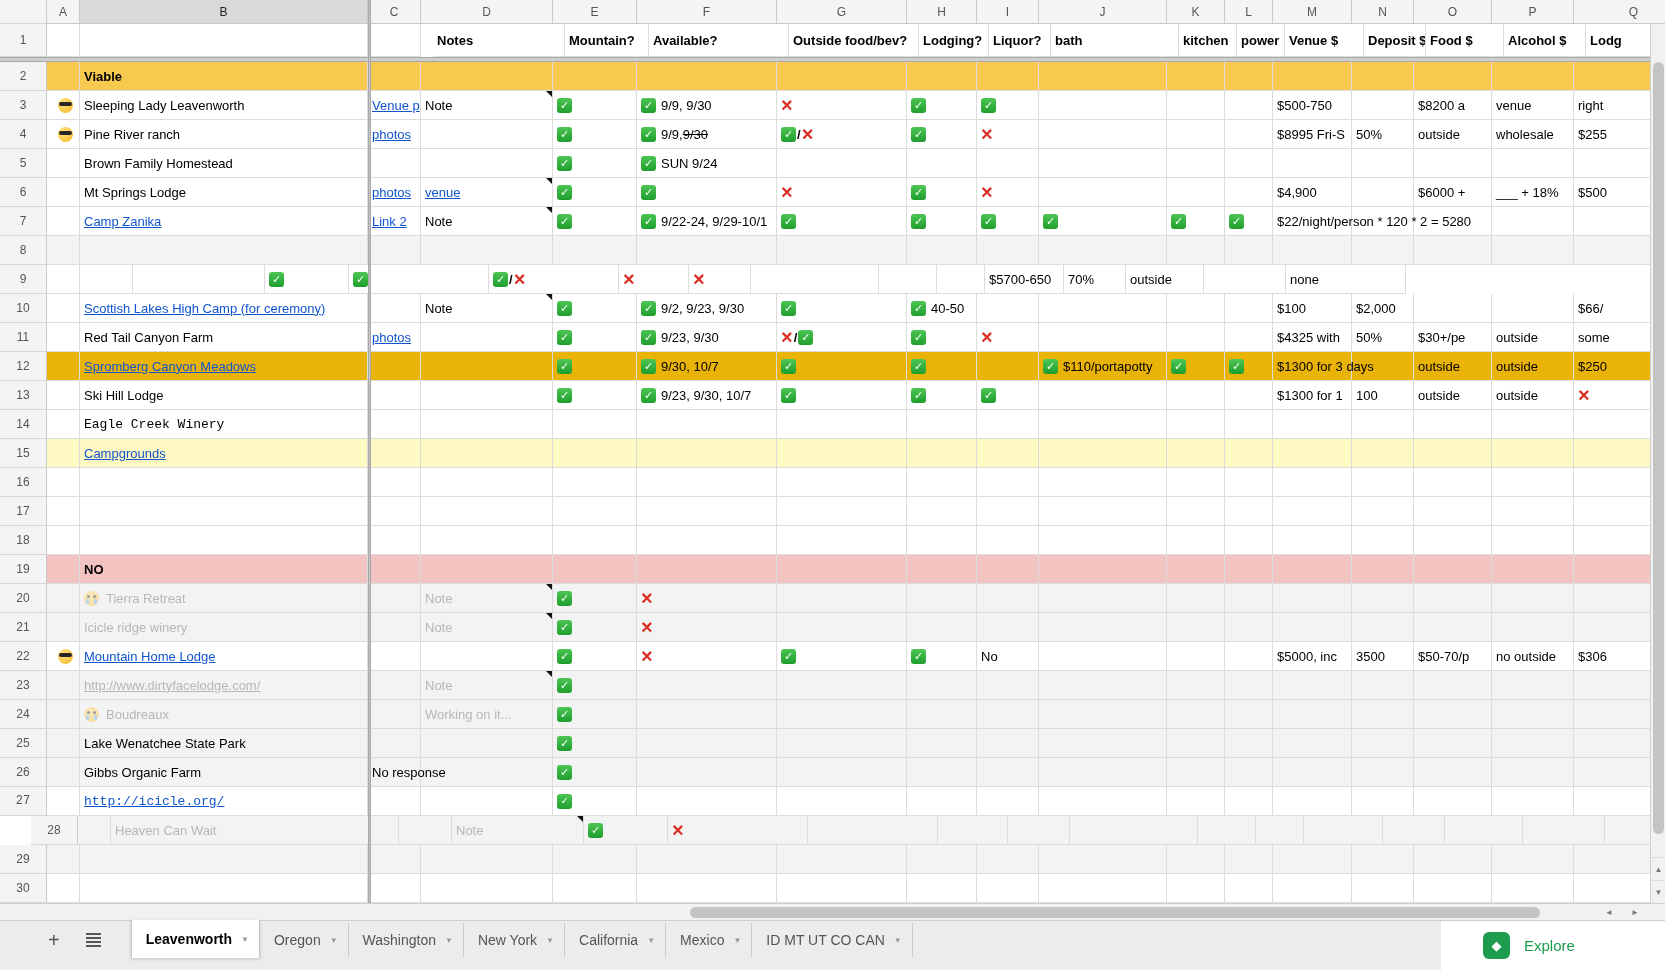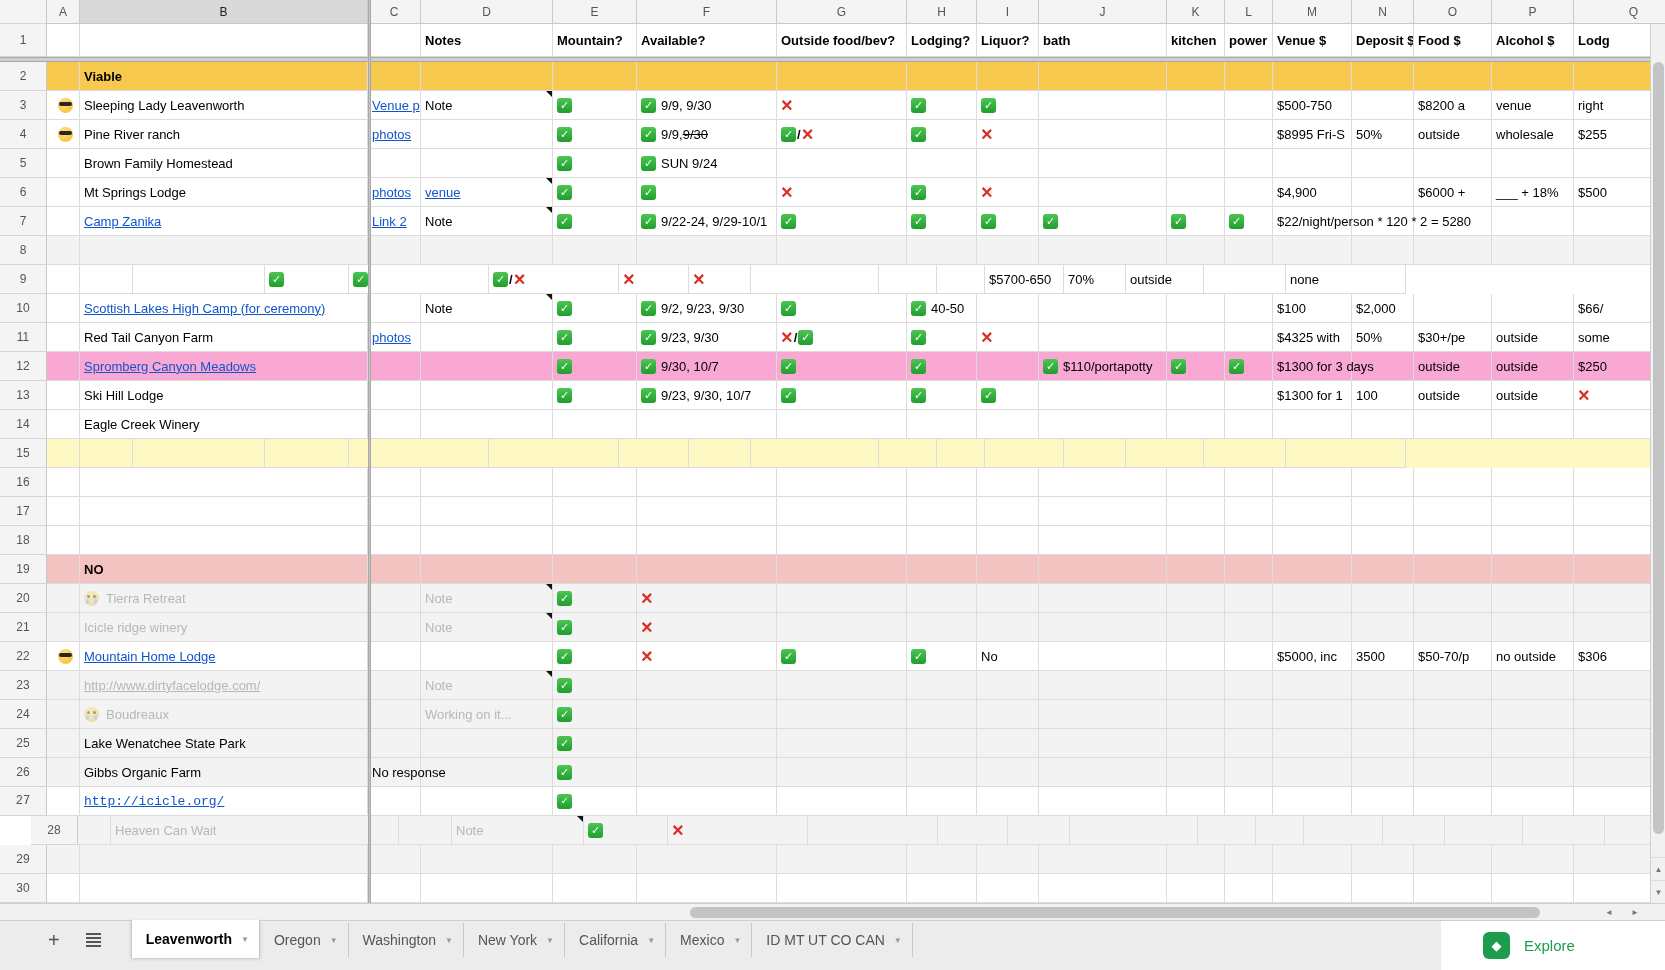--- a/index.html
+++ b/index.html
@@ -99,21 +99,21 @@
       <div class="lcell" style="flex: 0 0 62px; width: 62px;">N</div>
       <div class="lcell" style="flex: 0 0 78px; width: 78px;">O</div>
       <div class="lcell" style="flex: 0 0 82px; width: 82px;">P</div>
       <div class="lcell" style="flex: 0 0 120px; width: 120px;">Q</div>
     </div>
     <div class="frow hdr1">
       <div class="rnum">1</div>
       <div class="cell hcell" style="flex: 0 0 33px; width: 33px;"></div>
       <div class="cell hcell" style="flex: 0 0 288px; width: 288px;"></div>
       <div class="cell hcell" style="flex: 0 0 53px; width: 53px;"></div>
-      <div class="cell hcell" style="flex: 0 0 132px; width: 132px;">Notes</div>
+      <div class="cell hcell" style="flex: 0 0 132px; width: 132px; margin-left: 12px;">Notes</div>
       <div class="cell hcell" style="flex: 0 0 84px; width: 84px;">Mountain?</div>
       <div class="cell hcell" style="flex: 0 0 140px; width: 140px;">Available?</div>
       <div class="cell hcell" style="flex: 0 0 130px; width: 130px;">Outside food/bev?</div>
       <div class="cell hcell" style="flex: 0 0 70px; width: 70px;">Lodging?</div>
       <div class="cell hcell" style="flex: 0 0 62px; width: 62px;">Liquor?</div>
       <div class="cell hcell" style="flex: 0 0 128px; width: 128px;">bath</div>
       <div class="cell hcell" style="flex: 0 0 58px; width: 58px;">kitchen</div>
       <div class="cell hcell" style="flex: 0 0 48px; width: 48px;">power</div>
       <div class="cell hcell" style="flex: 0 0 79px; width: 79px;">Venue $</div>
       <div class="cell hcell" style="flex: 0 0 62px; width: 62px;">Deposit $</div>
@@ -496,21 +496,21 @@
       <div class="cell" style="flex: 0 0 78px; width: 78px;">
         <span class="txt">$30+/pe</span>
       </div>
       <div class="cell" style="flex: 0 0 82px; width: 82px;">
         <span class="txt">outside</span>
       </div>
       <div class="cell" style="flex: 0 0 120px; width: 120px;">
         <span class="txt">some</span>
       </div>
     </div>
-    <div class="frow drow" style="background: #f9a8d4;">
+    <div class="frow drow" style="background: #eab308;">
       <div class="rnum">12</div>
       <div class="cell" style="flex: 0 0 33px; width: 33px;"></div>
       <div class="cell" style="flex: 0 0 288px; width: 288px;">
         <span class="txt s-link">Spromberg Canyon Meadows</span>
       </div>
       <div class="cell" style="flex: 0 0 53px; width: 53px;"></div>
       <div class="cell" style="flex: 0 0 132px; width: 132px;"></div>
       <div class="cell" style="flex: 0 0 84px; width: 84px;">
         <span class="ck">✓</span>
       </div>
@@ -588,21 +588,21 @@
       <div class="cell" style="flex: 0 0 82px; width: 82px;">
         <span class="txt">outside</span>
       </div>
       <div class="cell" style="flex: 0 0 120px; width: 120px;">
         <span class="xx">×</span>
       </div>
     </div>
     <div class="frow drow" style="background: rgb(255, 255, 255);">
       <div class="rnum">14</div>
       <div class="cell" style="flex: 0 0 33px; width: 33px;"></div>
-      <div class="cell" style="flex: 0 0 288px; width: 288px;">
+      <div class="cell" style="flex: 0 0 288px; width: 288px; font-family: Liberation Mono, monospace;">
         <span class="txt">Eagle Creek Winery</span>
       </div>
       <div class="cell" style="flex: 0 0 53px; width: 53px;"></div>
       <div class="cell" style="flex: 0 0 132px; width: 132px;"></div>
       <div class="cell" style="flex: 0 0 84px; width: 84px;"></div>
       <div class="cell" style="flex: 0 0 140px; width: 140px;"></div>
       <div class="cell" style="flex: 0 0 130px; width: 130px;"></div>
       <div class="cell" style="flex: 0 0 70px; width: 70px;"></div>
       <div class="cell" style="flex: 0 0 62px; width: 62px;"></div>
       <div class="cell" style="flex: 0 0 128px; width: 128px;"></div>
@@ -610,20 +610,23 @@
       <div class="cell" style="flex: 0 0 48px; width: 48px;"></div>
       <div class="cell" style="flex: 0 0 79px; width: 79px;"></div>
       <div class="cell" style="flex: 0 0 62px; width: 62px;"></div>
       <div class="cell" style="flex: 0 0 78px; width: 78px;"></div>
       <div class="cell" style="flex: 0 0 82px; width: 82px;"></div>
       <div class="cell" style="flex: 0 0 120px; width: 120px;"></div>
     </div>
     <div class="frow drow" style="background: #fef9c3;">
       <div class="rnum">15</div>
       <div class="cell" style="flex: 0 0 33px; width: 33px;"></div>
+      <div class="cell" style="flex: 0 0 288px; width: 288px;">
+        <span class="txt s-link">Campgrounds</span>
+      </div>
       <div class="cell" style="flex: 0 0 53px; width: 53px;"></div>
       <div class="cell" style="flex: 0 0 132px; width: 132px;"></div>
       <div class="cell" style="flex: 0 0 84px; width: 84px;"></div>
       <div class="cell" style="flex: 0 0 140px; width: 140px;"></div>
       <div class="cell" style="flex: 0 0 130px; width: 130px;"></div>
       <div class="cell" style="flex: 0 0 70px; width: 70px;"></div>
       <div class="cell" style="flex: 0 0 62px; width: 62px;"></div>
       <div class="cell" style="flex: 0 0 128px; width: 128px;"></div>
       <div class="cell" style="flex: 0 0 58px; width: 58px;"></div>
       <div class="cell" style="flex: 0 0 48px; width: 48px;"></div>

